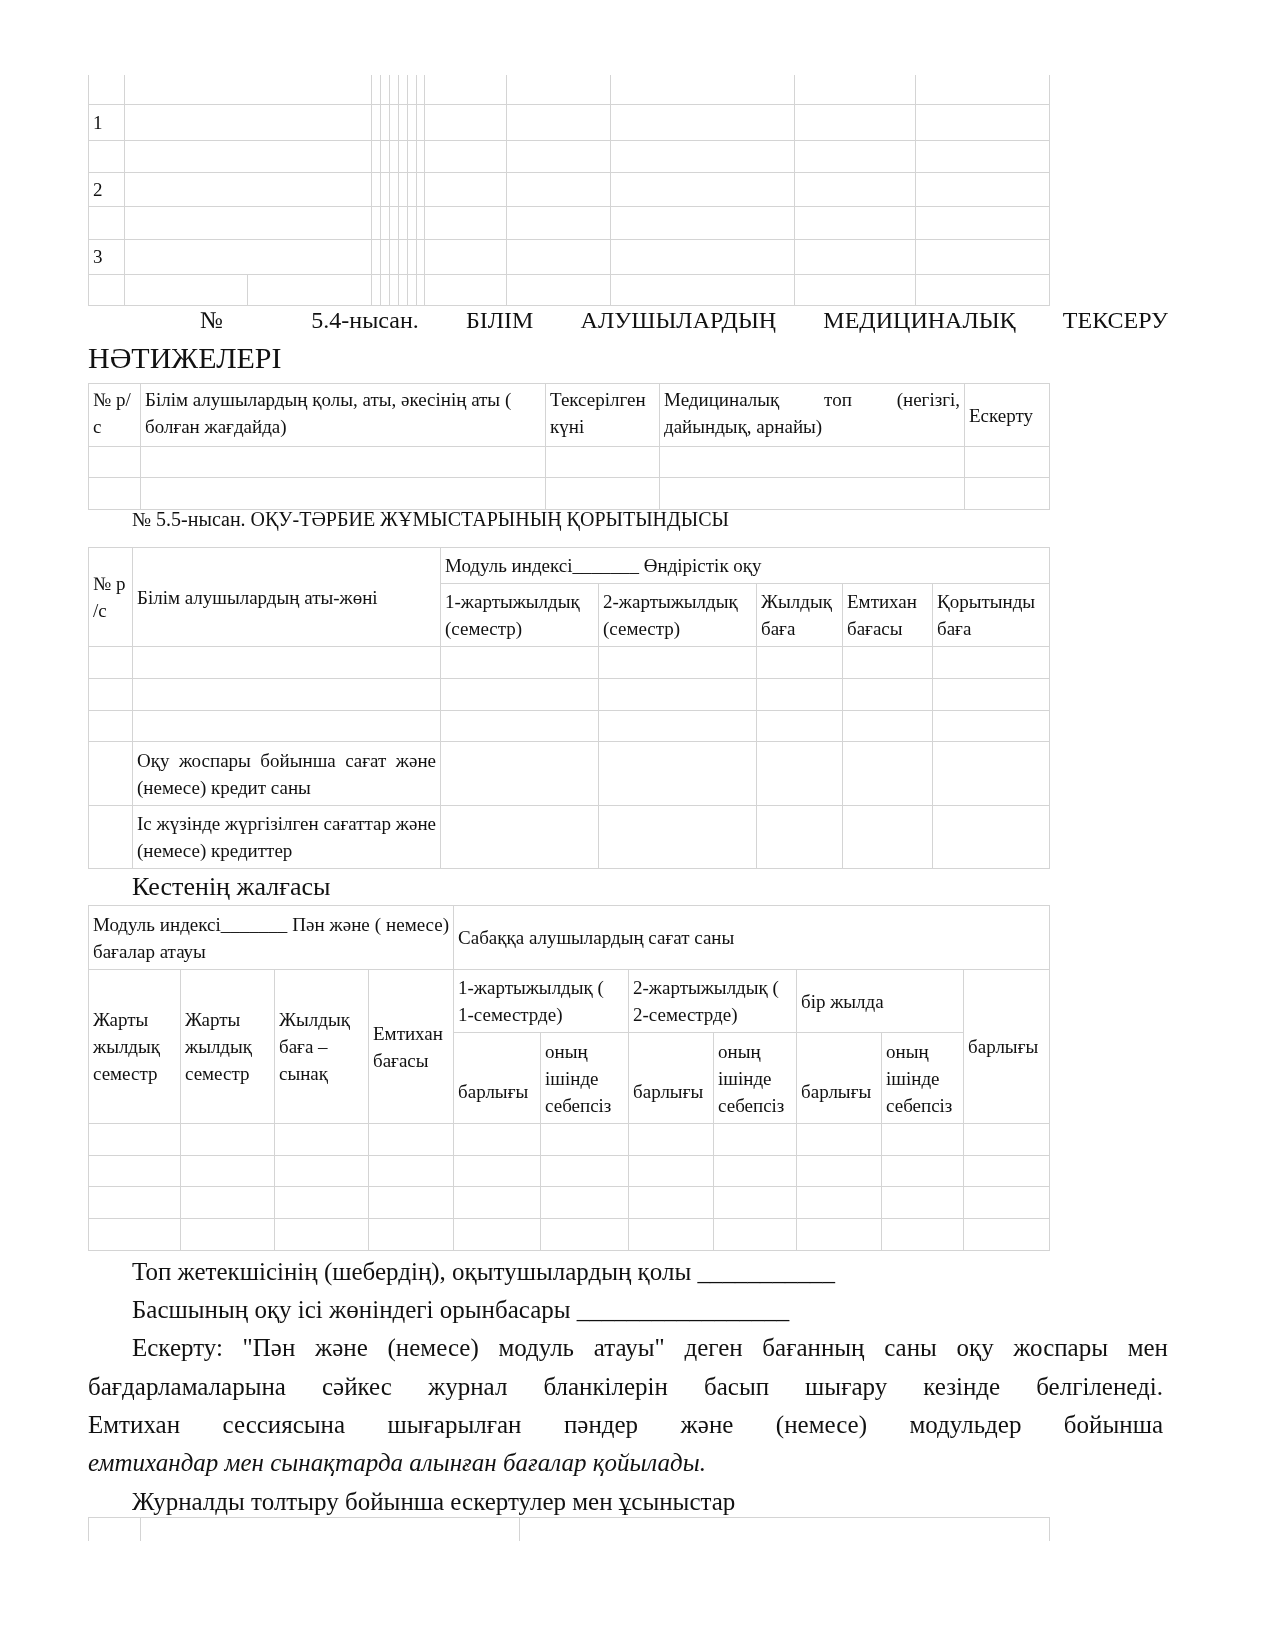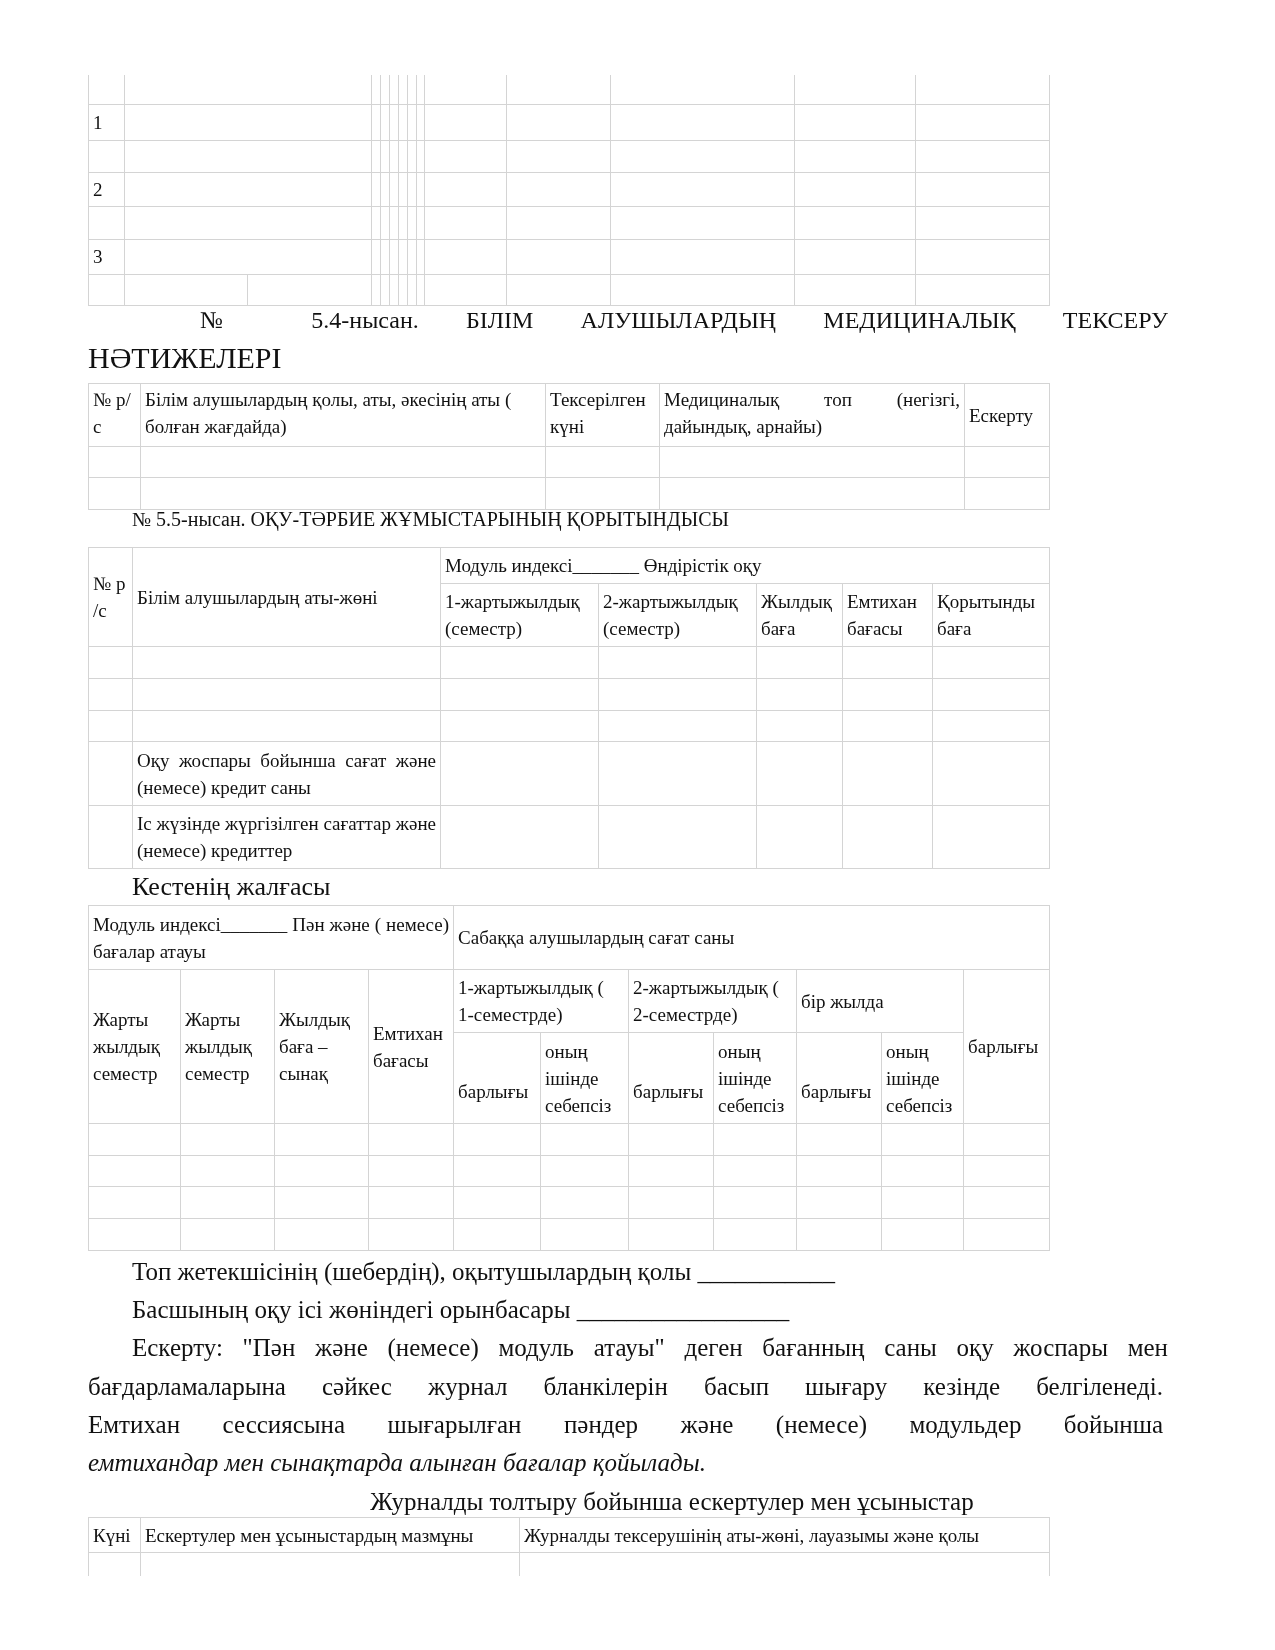--- a/index.html
+++ b/index.html
@@ -354,32 +354,27 @@
   <div class="justify-line" style="width:1036px">Ескерту: "Пән және (немесе) модуль атауы" деген бағанның саны оқу жоспары мен</div>
 </div>
 <div class="line" style="top:1368px;">
   <div class="justify-line" style="width:1075px">бағдарламаларына сәйкес журнал бланкілерін басып шығару кезінде белгіленеді.</div>
 </div>
 <div class="line" style="top:1406px;">
   <div class="justify-line" style="width:1075px">Емтихан сессиясына шығарылған пәндер және (немесе) модульдер бойынша</div>
 </div>
 <div class="line" style="top:1444px;font-style:italic;">емтихандар мен сынақтарда алынған бағалар қойылады.</div>
 
-<div class="line ind" style="top:1483px;text-align:center;">Журналды толтыру бойынша ескертулер мен ұсыныстар</div>
+<div class="line ind" style="top:1483px;">Журналды толтыру бойынша ескертулер мен ұсыныстар</div>
 <table style="top:1517px;">
   <colgroup>
     <col style="width:52px">
       <col style="width:379px">
       <col style="width:530px">
   </colgroup>
   <tbody>
-      <tr style="height:35px">
-    <td>Күні</td>
-    <td>Ескертулер мен ұсыныстардың мазмұны</td>
-    <td>Журналды тексерушінің аты-жөні, лауазымы және қолы</td>
-  </tr>
   <tr style="height:23px">
     <td style="border-bottom:none"></td>
     <td style="border-bottom:none"></td>
     <td style="border-bottom:none"></td>
   </tr>
 </tbody>
   </table>
 
 </body></html>

